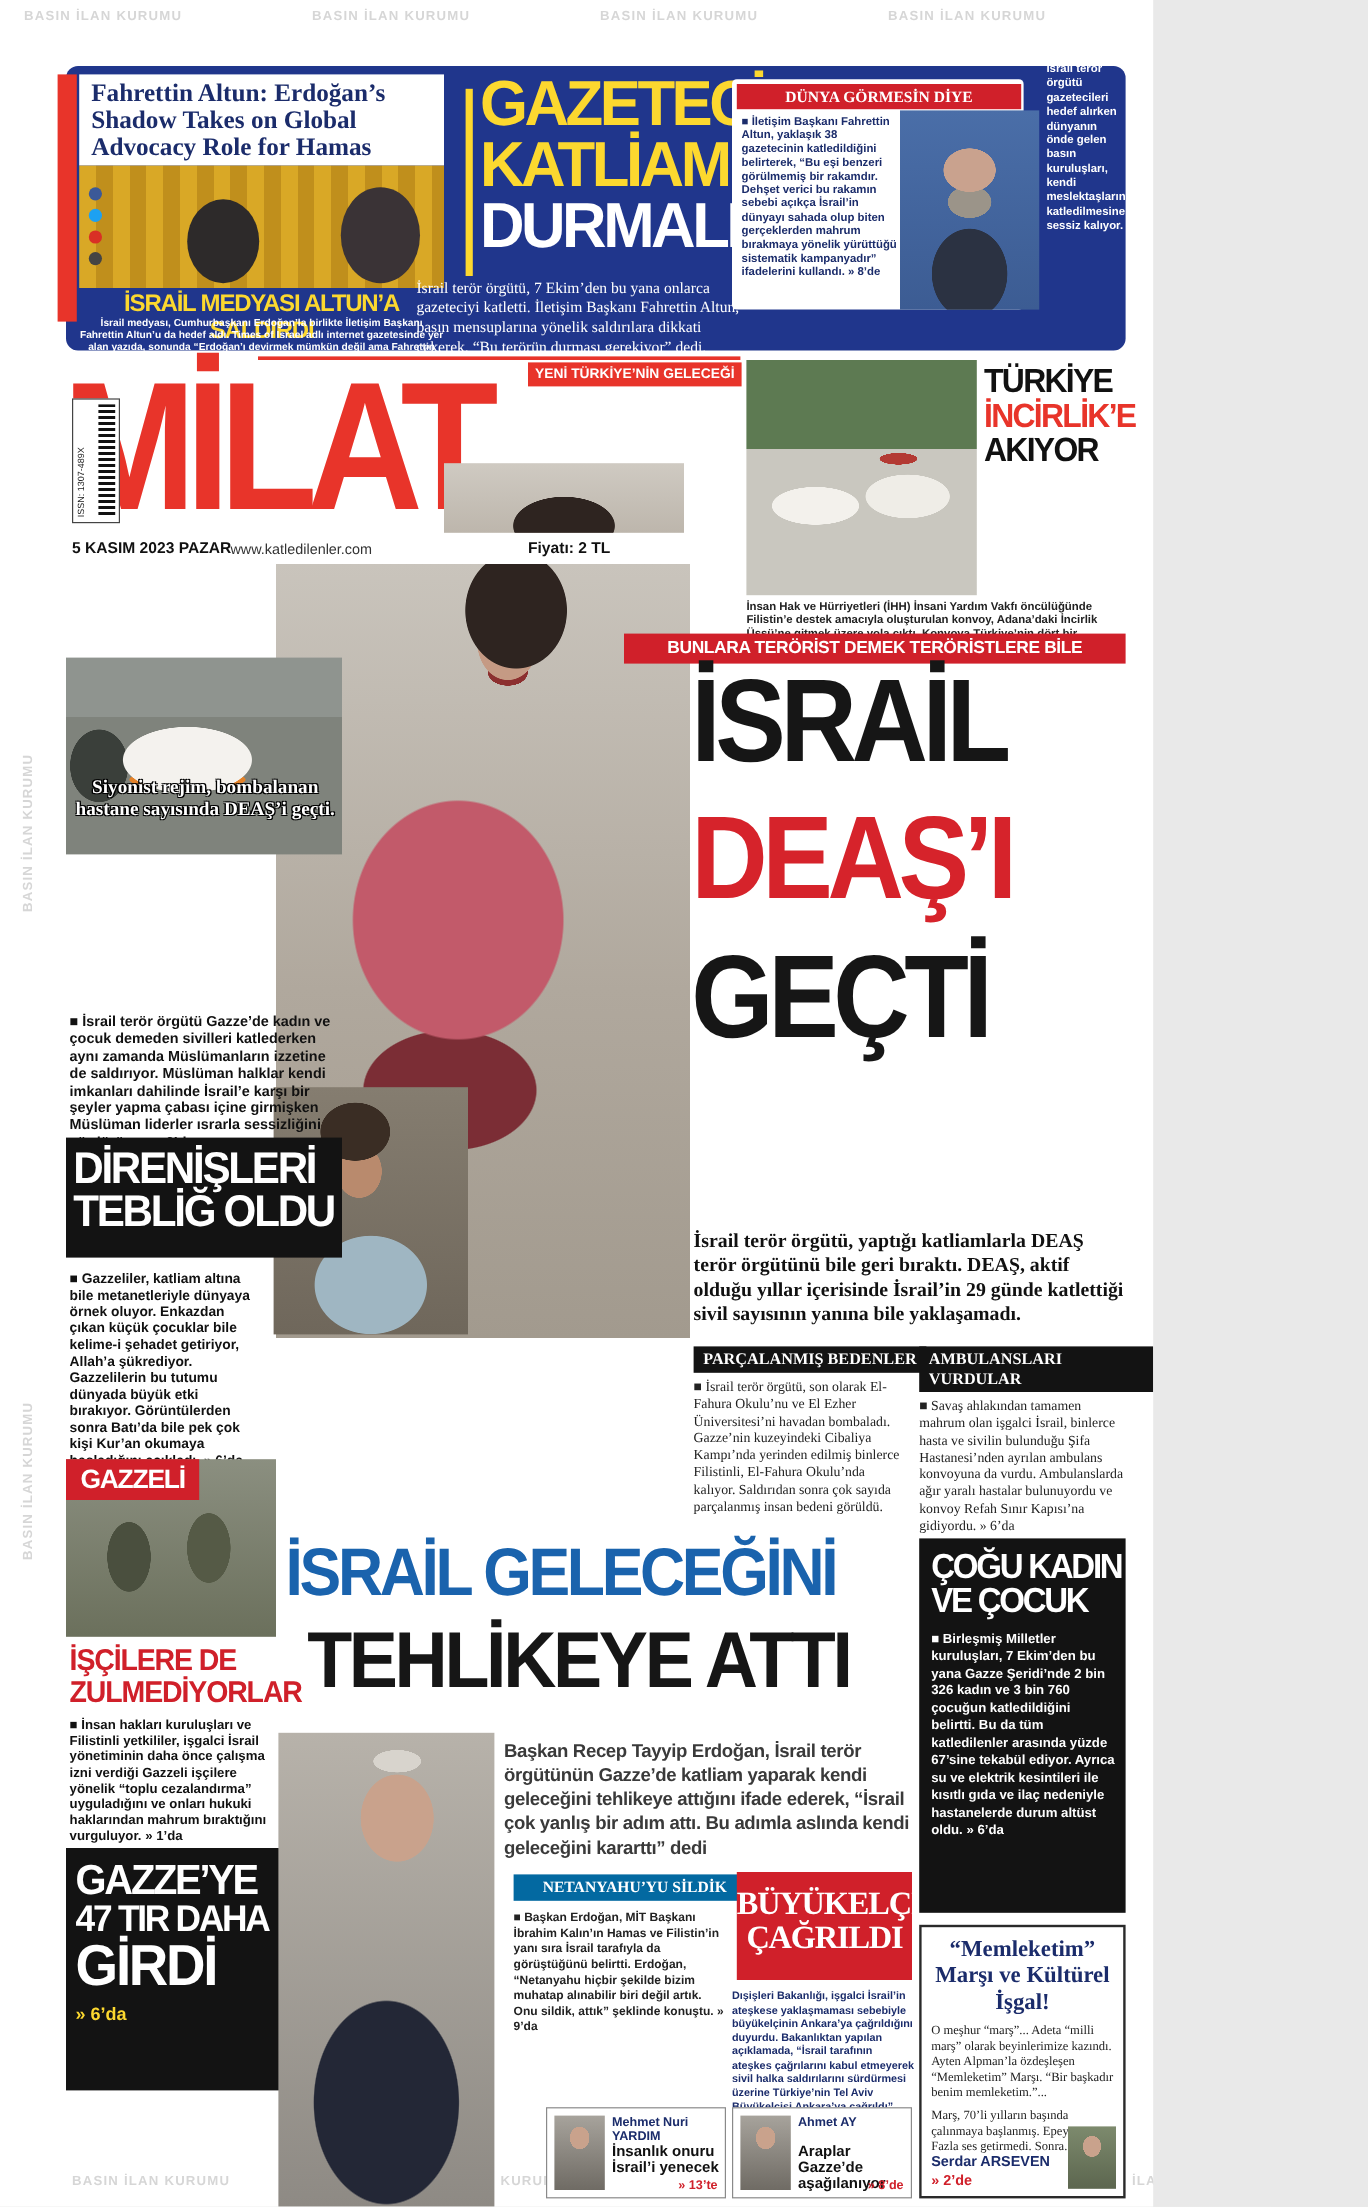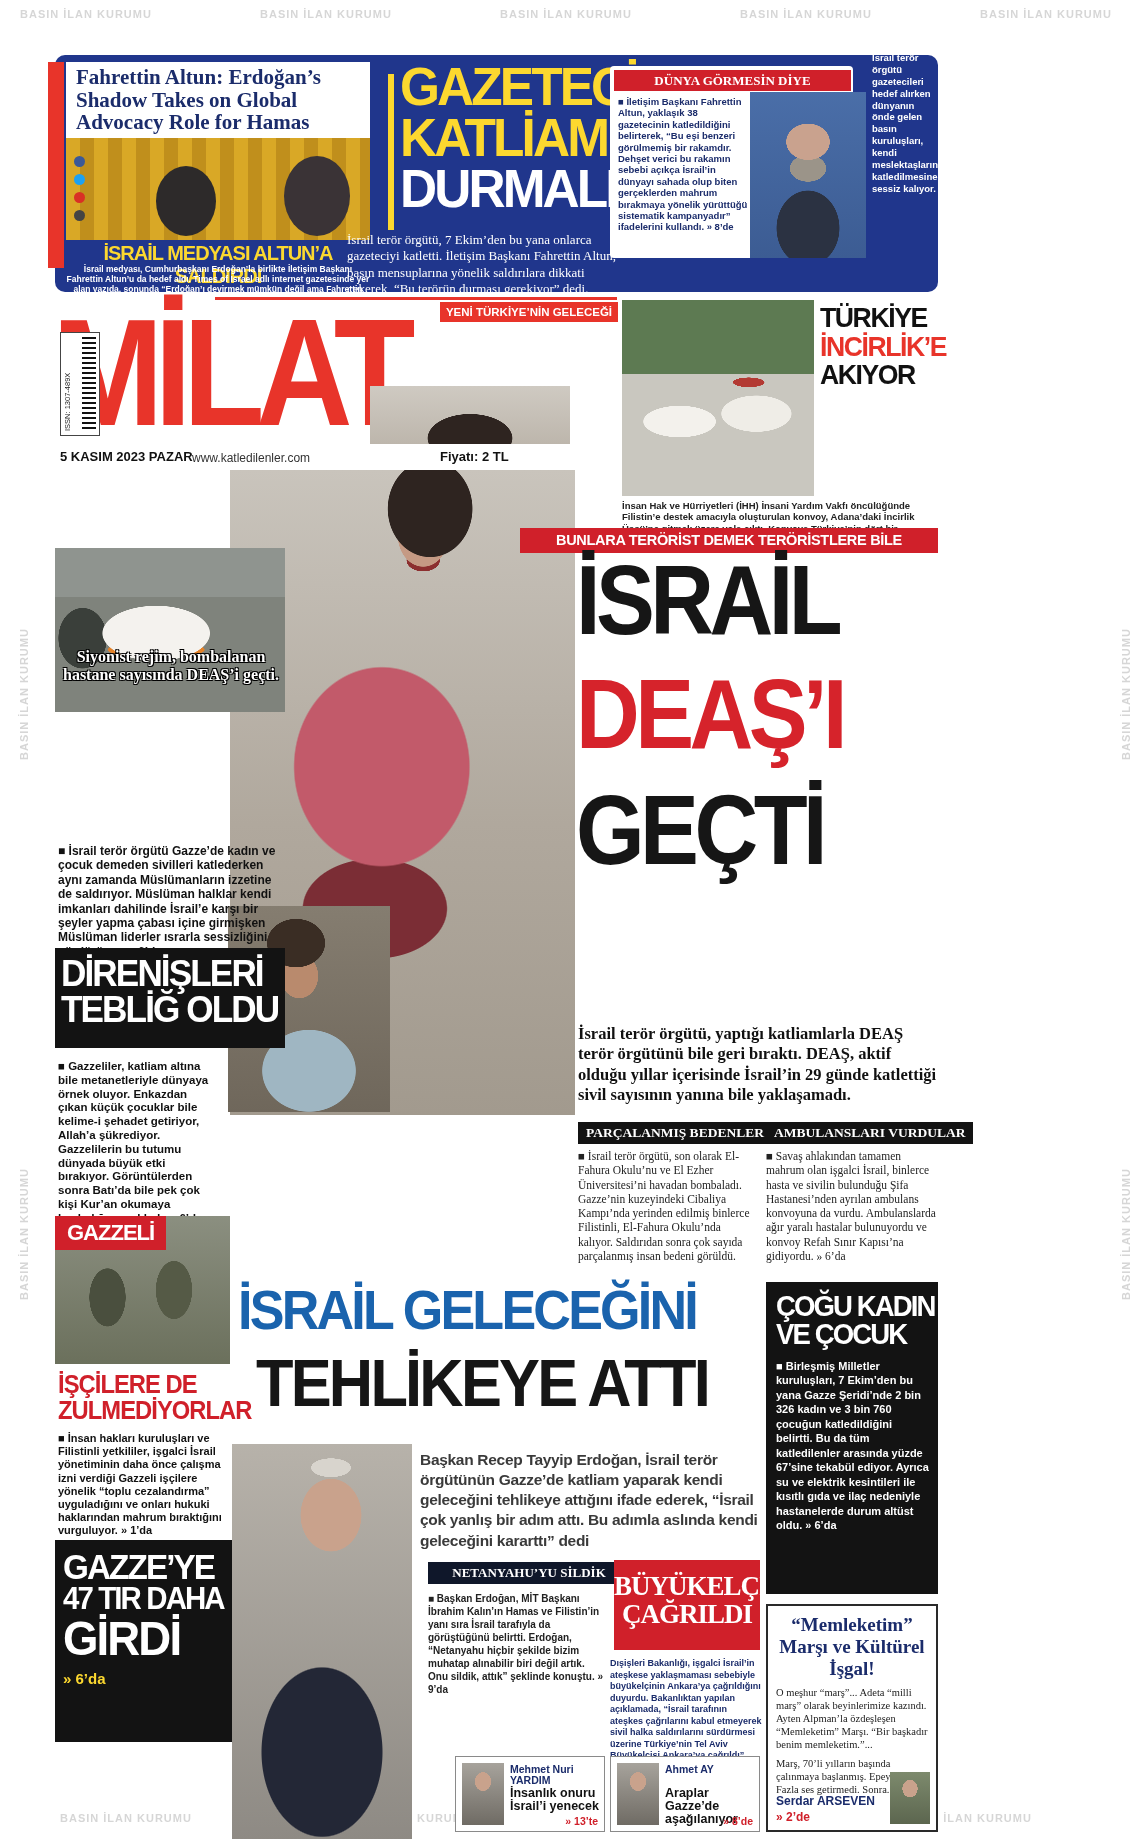--- a/index.html
+++ b/index.html
@@ -1,16 +1,16 @@
 <!DOCTYPE html>
 <html lang="tr"><head>
 <meta charset="utf-8">
 <style>
   html,body{margin:0;padding:0;background:#e9e9e9;}
-  .page{position:relative;width:1140px;height:1839px;background:#ffffff;overflow:hidden;
+  .page{position:relative;width:961px;height:1839px;background:#ffffff;overflow:hidden;
         font-family:"Liberation Sans",sans-serif;}
   .abs{position:absolute;}
   
   .wm{position:absolute;color:#b5b5b5;opacity:.55;font-size:11px;font-weight:bold;letter-spacing:1px;white-space:nowrap;}
   .wmv{transform:rotate(-90deg);transform-origin:left top;}
   
   .top-panel{left:55px;top:55px;width:883px;height:237px;background:#20368c;border-radius:10px;}
   .red-tab{left:48px;top:62px;width:16px;height:206px;background:#e8342a;}
   .tl-box{left:66px;top:62px;width:304px;height:76px;background:#fff;padding:4px 10px;box-sizing:border-box;}
   .tl-head{font-family:"Liberation Serif",serif;font-weight:bold;color:#1b2c6b;font-size:21px;line-height:1.08;}
@@ -101,21 +101,21 @@
   .gazze-ref{color:#fcd82f;font-weight:bold;font-size:15px;margin-top:8px;}
   
   .bm-h1{left:238px;top:1282px;color:#1a63ad;font-weight:bold;font-size:56px;letter-spacing:-3px;line-height:1;white-space:nowrap;transform:scaleX(.93);transform-origin:0 0;}
   .bm-h2{left:256px;top:1350px;color:#161616;font-weight:bold;font-size:66px;letter-spacing:-3px;line-height:1;white-space:nowrap;transform:scaleX(.93);transform-origin:0 0;}
   .photo-erdogan{left:232px;top:1444px;width:180px;height:395px;
       background:radial-gradient(ellipse 52px 62px at 55% 18%,#c9a28c 0 58%,rgba(0,0,0,0) 59%),
                  radial-gradient(ellipse 34px 16px at 55% 6%,#d8d4cd 0 58%,rgba(0,0,0,0) 59%),
                  radial-gradient(ellipse 100px 140px at 50% 78%,#232736 0 60%,rgba(0,0,0,0) 61%),
                  linear-gradient(180deg,#b7b2aa,#8e8a84);}
   .bm-deck{left:420px;top:1450px;width:342px;font-weight:bold;font-size:15.5px;line-height:1.3;color:#3a3a3a;letter-spacing:-.3px;}
-  .net-title{left:428px;top:1562px;width:202px;height:22px;background:#0f172a;color:#fff;font-family:"Liberation Serif",serif;font-weight:bold;font-size:13px;text-align:center;line-height:22px;}
+  .net-title{left:428px;top:1562px;width:202px;height:22px;background:#0369a1;color:#fff;font-family:"Liberation Serif",serif;font-weight:bold;font-size:13px;text-align:center;line-height:22px;}
   .net-body{left:428px;top:1592px;width:178px;font-weight:bold;font-size:10px;line-height:1.3;color:#222;}
   .buyukelci-box{left:614px;top:1560px;width:146px;height:90px;background:#d0202a;color:#fff;text-align:center;
       font-family:"Liberation Serif",serif;font-weight:bold;font-size:27px;line-height:1.05;letter-spacing:-1px;padding-top:12px;box-sizing:border-box;}
   .buyukelci-body{left:610px;top:1658px;width:152px;font-weight:bold;font-size:9px;line-height:1.28;color:#1b2c6b;}
   .author-box{width:150px;height:76px;background:#fff;border:1px solid #8a8a8a;box-sizing:border-box;}
   .author-photo{position:absolute;left:6px;top:6px;width:42px;height:62px;
       background:radial-gradient(ellipse 14px 16px at 50% 30%,#c9a28c 0 58%,rgba(0,0,0,0) 59%),linear-gradient(180deg,#a7a39c,#6f6b64);}
   .author-name{position:absolute;left:54px;top:7px;width:92px;color:#1b2c6b;font-weight:bold;font-size:10.5px;line-height:1.05;}
   .author-text{position:absolute;left:54px;top:30px;width:92px;color:#111;font-weight:bold;font-size:12.5px;line-height:1.05;}
   .author-ref{position:absolute;right:6px;bottom:4px;color:#d0202a;font-weight:bold;font-size:10.5px;}

